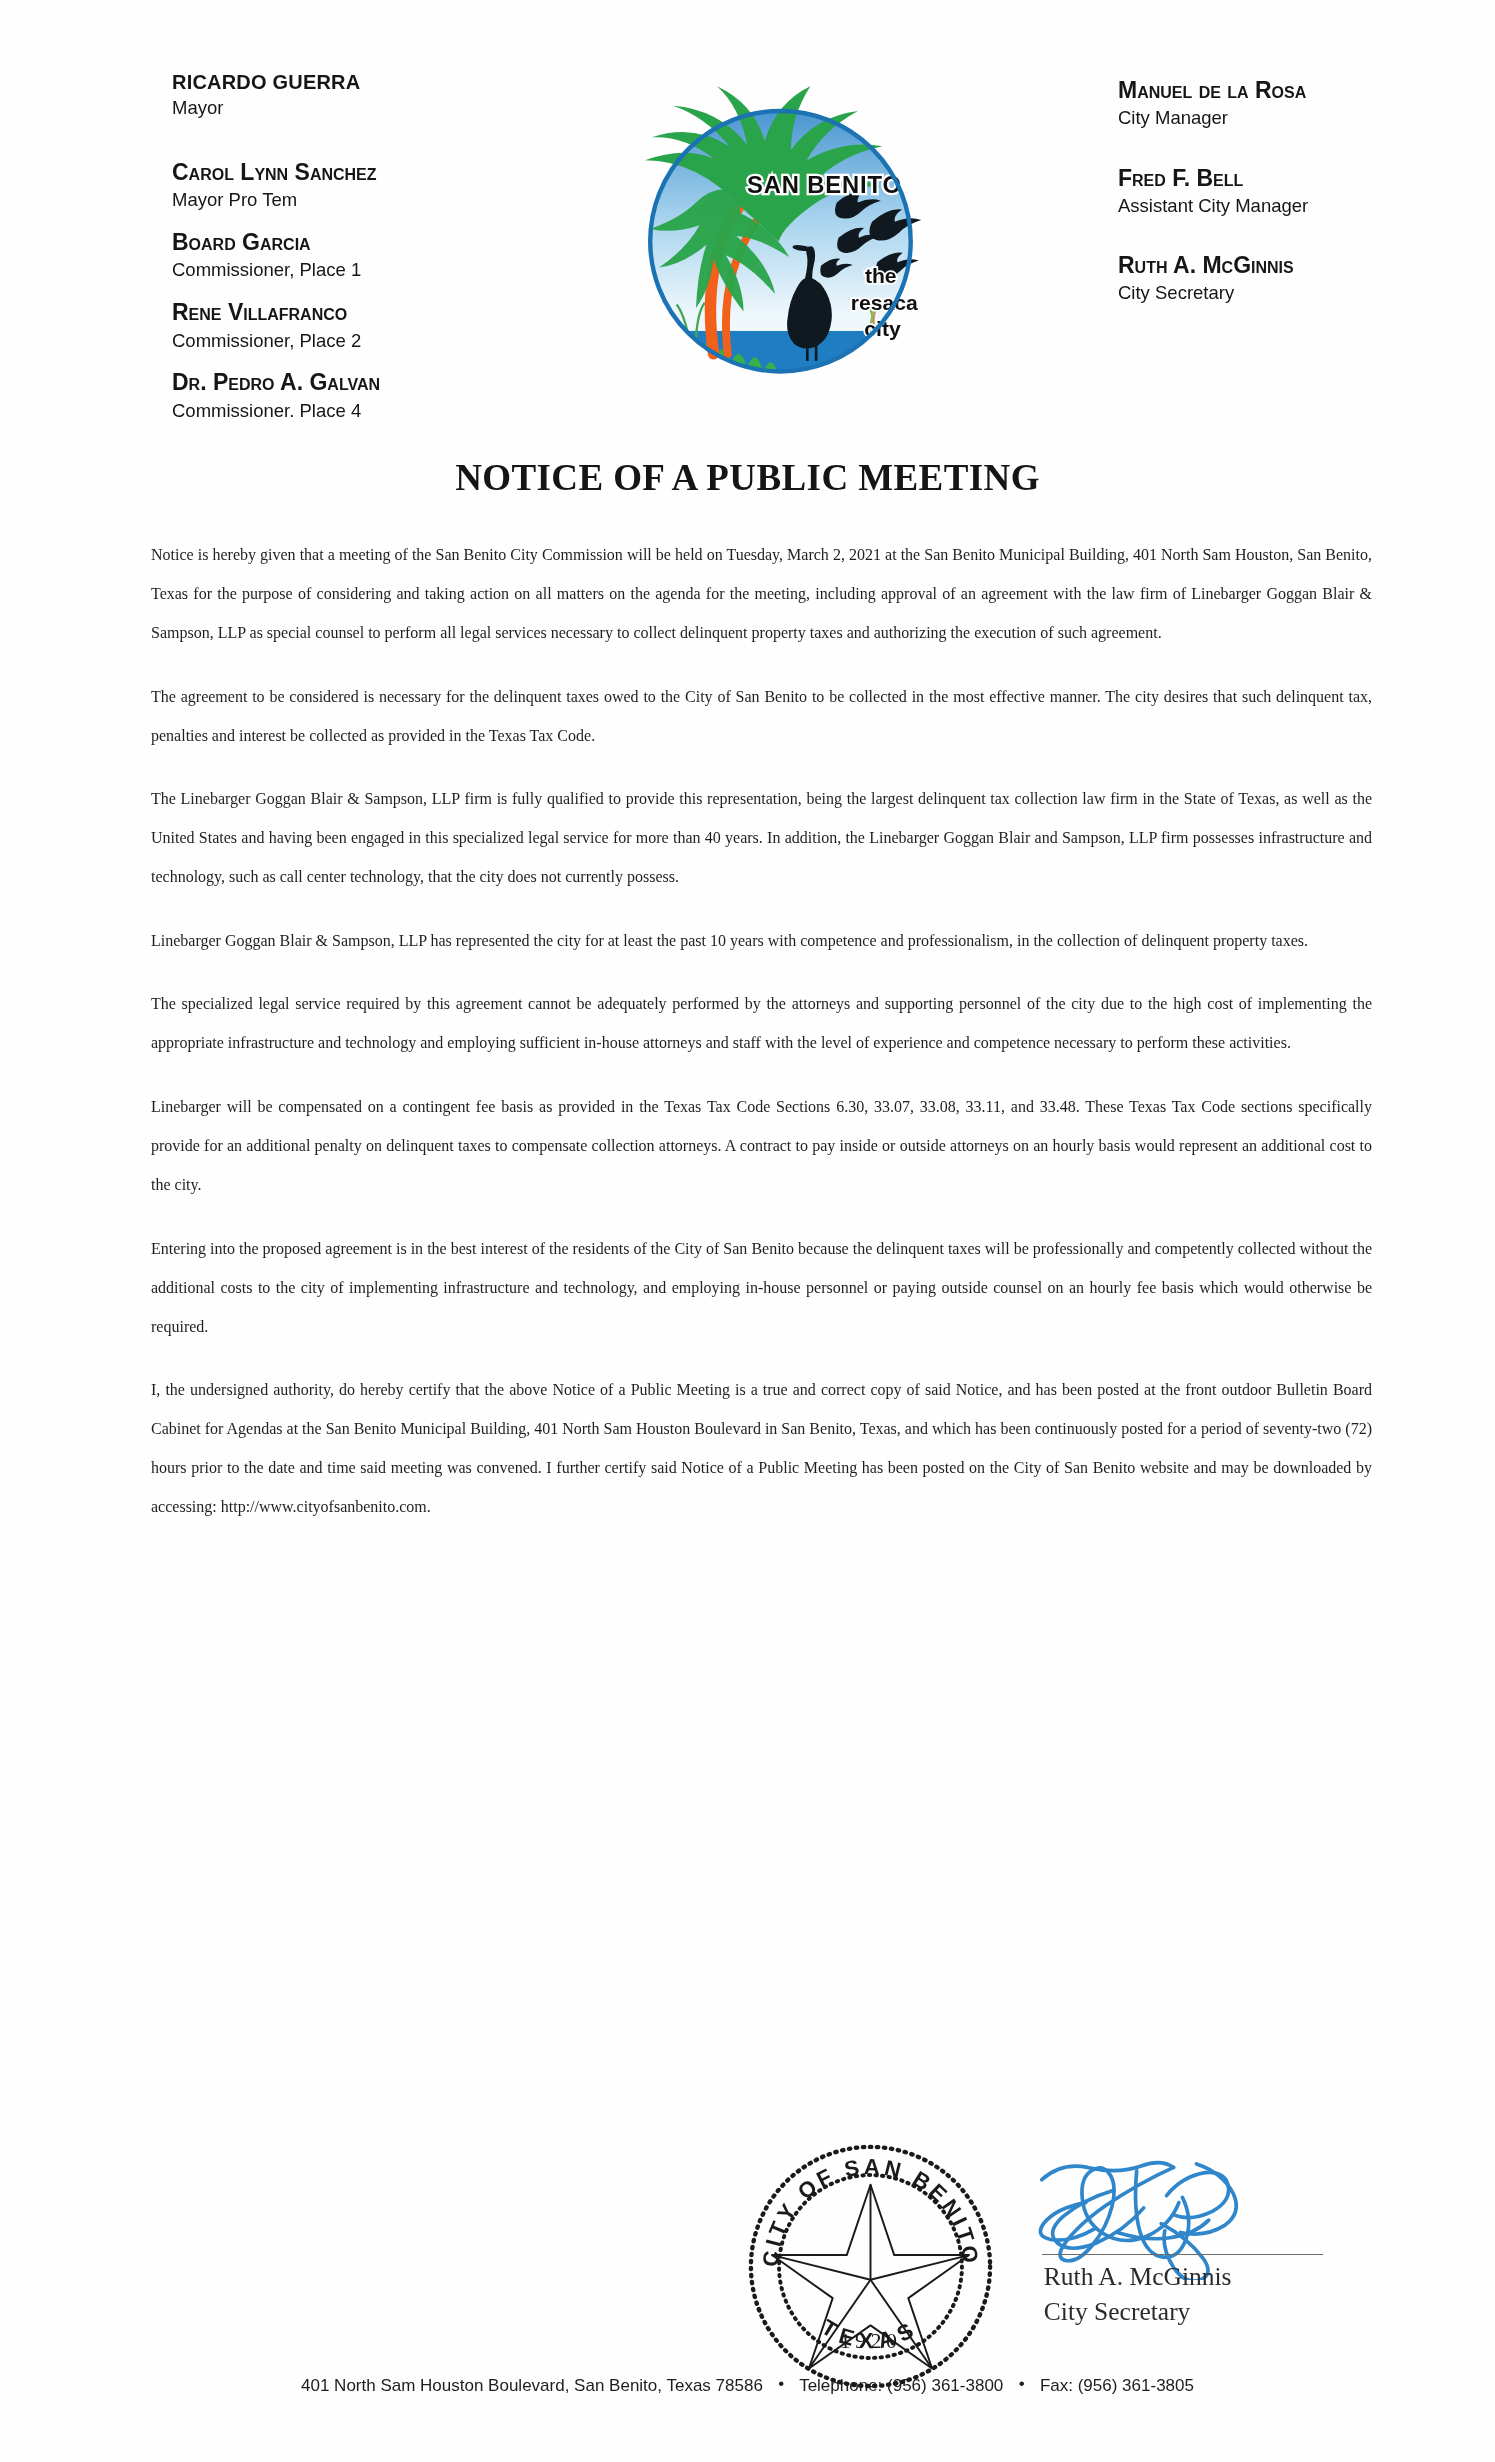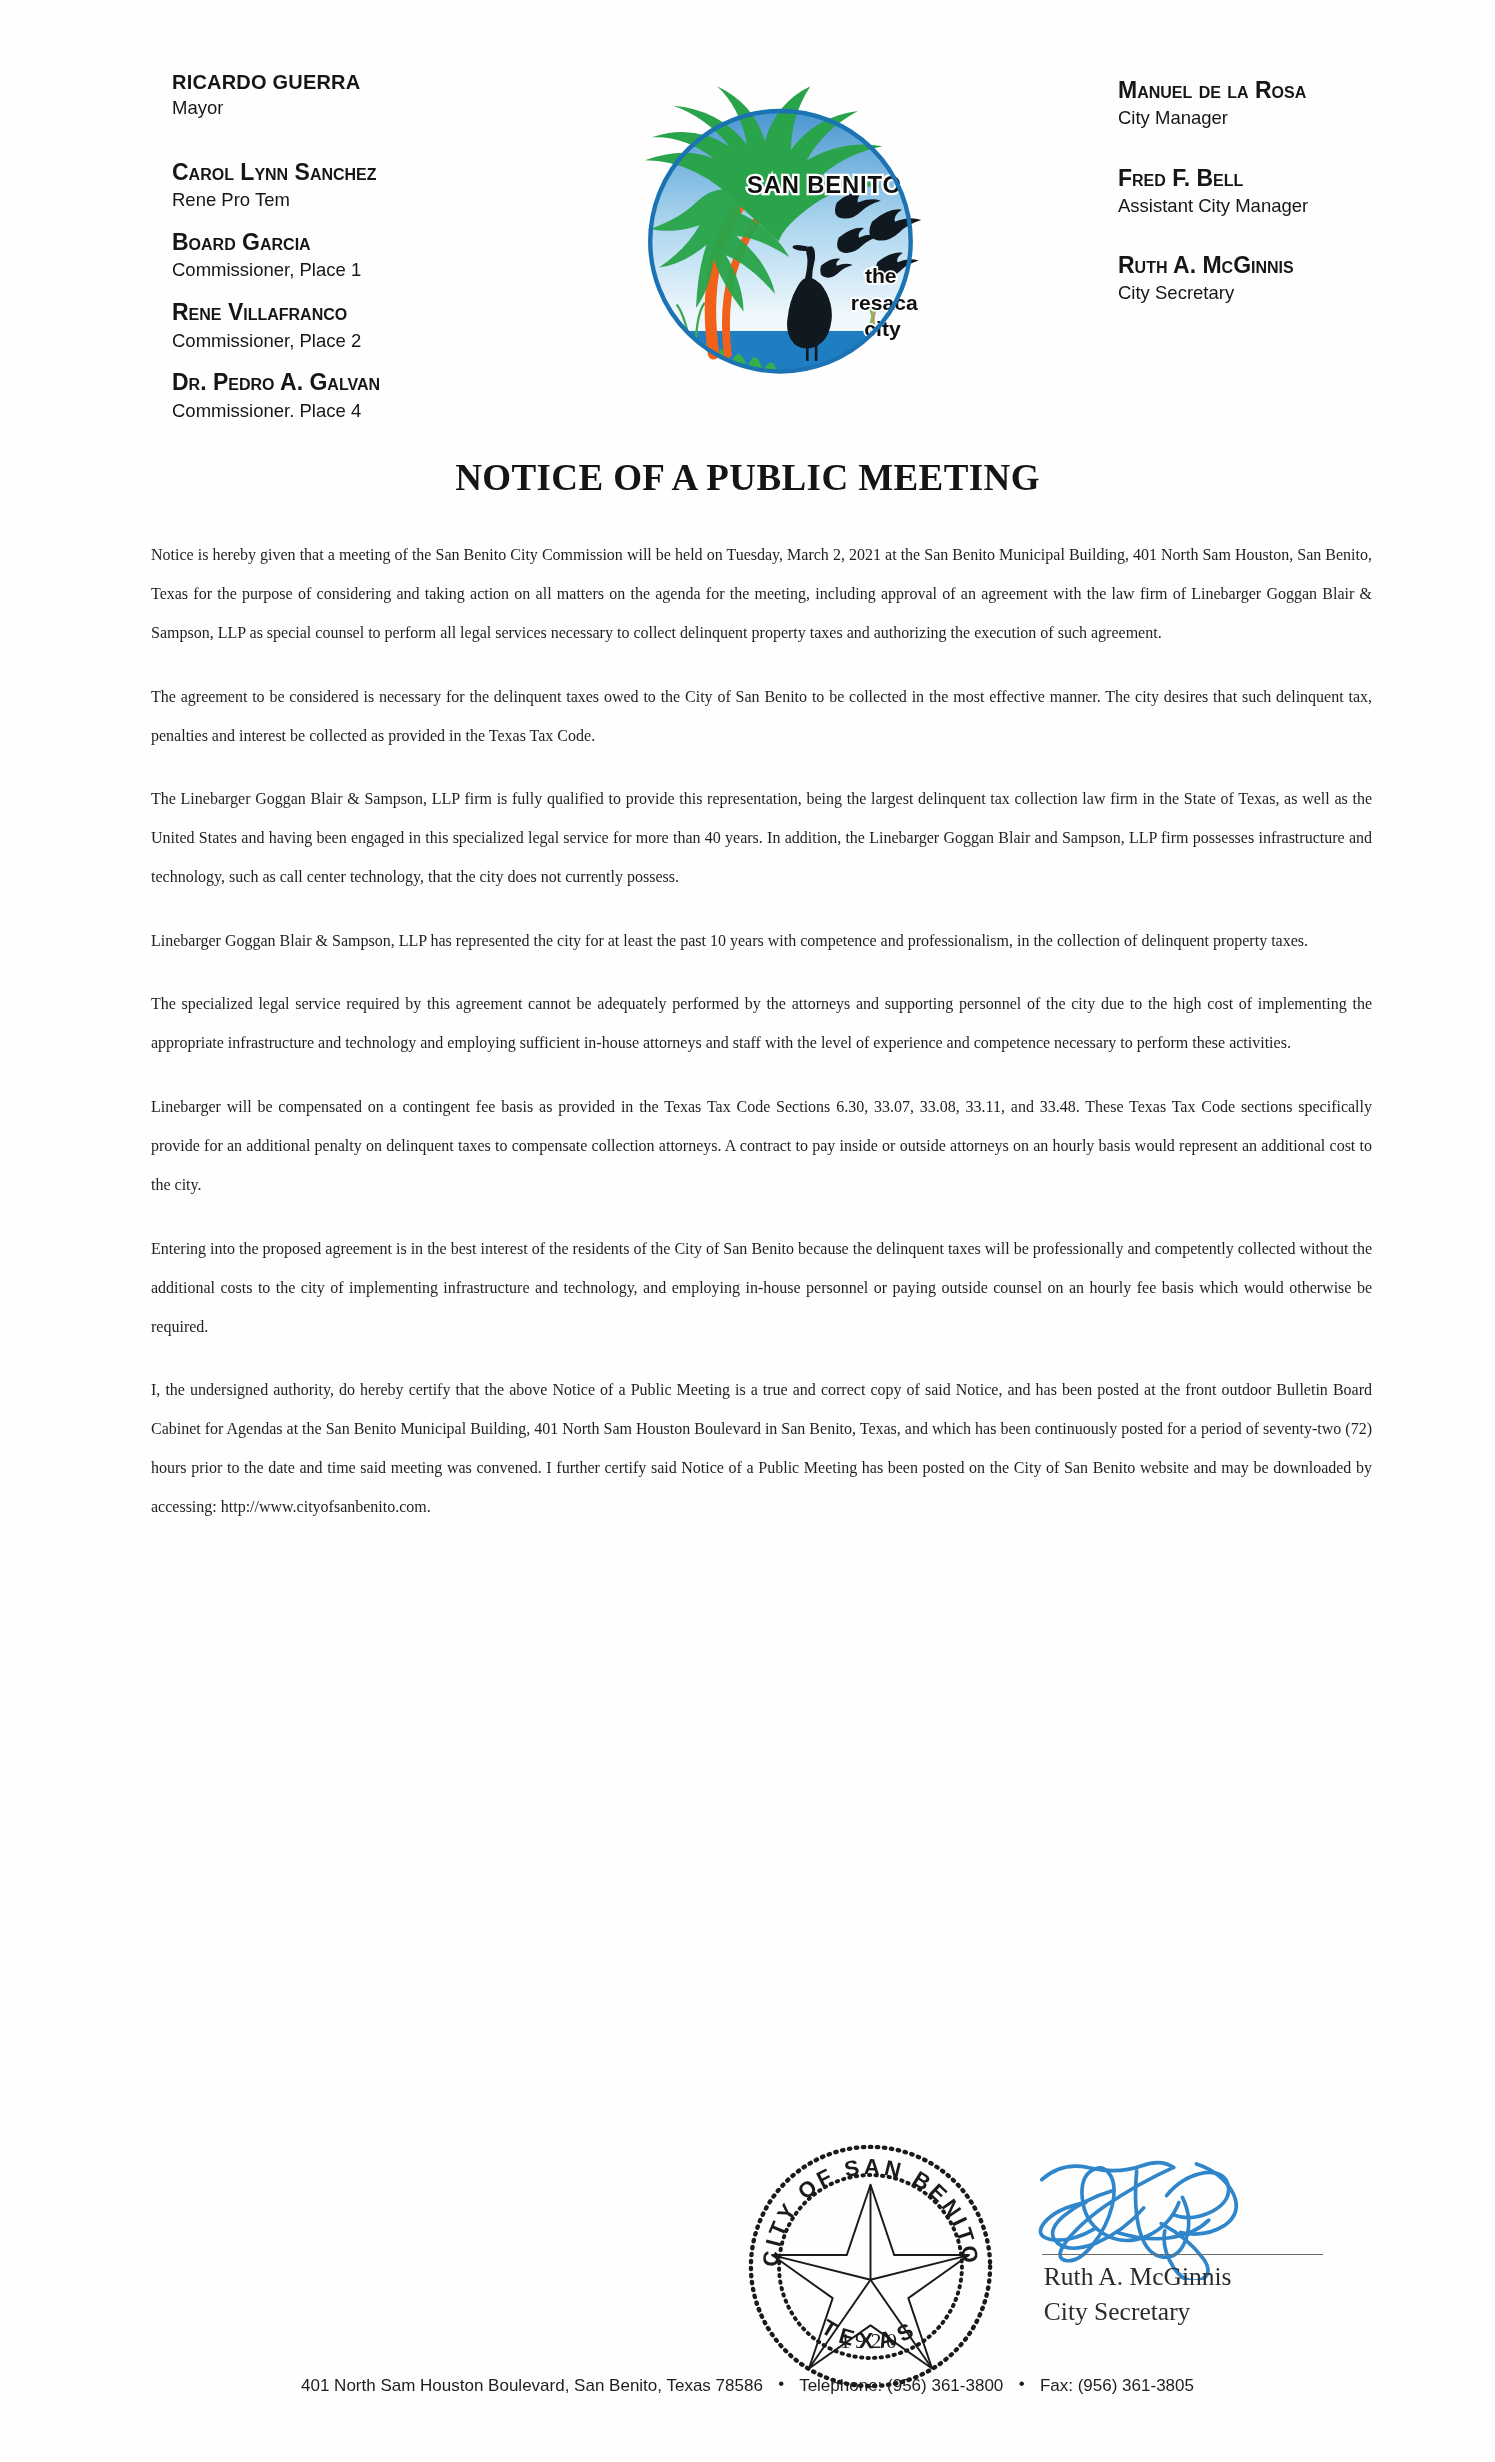--- a/index.html
+++ b/index.html
@@ -188,21 +188,21 @@
 
   <div class="letterhead">
 
     <div class="officials-left">
       <div class="official gap-lg">
         <div class="official-name allcaps">RICARDO GUERRA</div>
         <div class="official-title">Mayor</div>
       </div>
       <div class="official">
         <div class="official-name smallcaps">Carol Lynn Sanchez</div>
-        <div class="official-title">Rene Pro Tem</div>
+        <div class="official-title">Mayor Pro Tem</div>
       </div>
       <div class="official">
         <div class="official-name smallcaps">Board Garcia</div>
         <div class="official-title">Commissioner, Place 1</div>
       </div>
       <div class="official">
         <div class="official-name smallcaps">Rene Villafranco</div>
         <div class="official-title">Commissioner, Place 2</div>
       </div>
       <div class="official">

